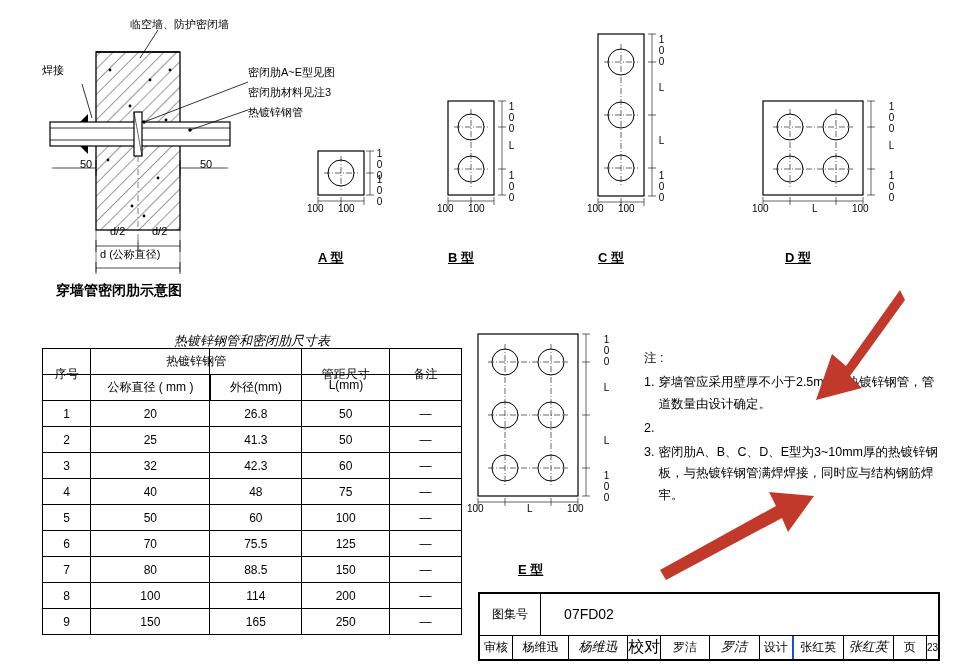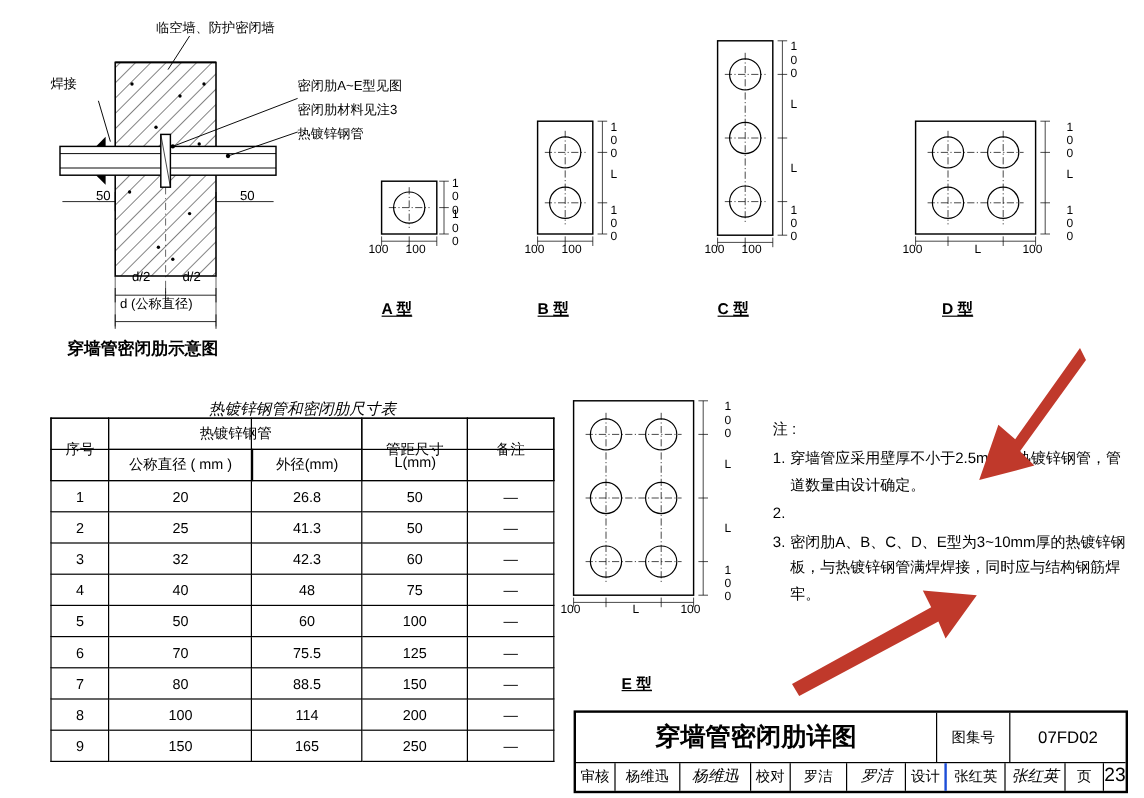--- a/index.html
+++ b/index.html
@@ -403,31 +403,30 @@
     <g fill="#c0392b">
       <path d="M300 10 L246 86 L232 74 L216 120 L262 108 L250 96 L305 20 Z"></path>
       <path d="M60 290 L176 226 L169 212 L214 216 L188 252 L182 238 L66 300 Z"></path>
     </g>
   </svg>
 </div>
 
 <div class="abs" style="left:478px;top:592px;width:466px;height:73px;">
   <div style="border:2px solid #000;width:462px;height:69px;box-sizing:border-box;display:flex;flex-direction:column;">
     <div style="display:flex;height:44px;border-bottom:1px solid #000;">
-      <div style="flex:1;display:flex;align-items:center;justify-content:center;font-size:21px;font-weight:bold;border-right:1px solid #000;">穿墙管密闭肋详图</div>
       <div style="width:60px;display:flex;align-items:center;justify-content:center;font-size:12px;border-right:1px solid #000;">图集号</div>
       <div style="width:96px;display:flex;align-items:center;justify-content:center;font-size:14px;">07FD02</div>
     </div>
     <div style="display:flex;height:25px;">
       <div style="width:34px;display:flex;align-items:center;justify-content:center;font-size:12px;border-right:1px solid #000;">审核</div>
       <div style="width:58px;display:flex;align-items:center;justify-content:center;font-size:12px;border-right:1px solid #000;">杨维迅</div>
       <div class="sign" style="width:62px;display:flex;align-items:center;justify-content:center;border-right:1px solid #000;">杨维迅</div>
-      <div style="width:34px;display:flex;align-items:center;justify-content:center;font-size:12px;border-right:1px solid #000;font-family:Liberation Mono, monospace;">校对</div>
+      <div style="width:34px;display:flex;align-items:center;justify-content:center;font-size:16px;border-right:1px solid #000;font-family:Liberation Mono, monospace;">校对</div>
       <div style="width:50px;display:flex;align-items:center;justify-content:center;font-size:12px;border-right:1px solid #000;">罗洁</div>
       <div class="sign" style="width:52px;display:flex;align-items:center;justify-content:center;border-right:1px solid #000;">罗洁</div>
       <div style="width:34px;display:flex;align-items:center;justify-content:center;font-size:12px;border-right:2px solid #1d4ed8;">设计</div>
       <div style="width:52px;display:flex;align-items:center;justify-content:center;font-size:12px;border-right:1px solid #000;">张红英</div>
       <div class="sign" style="width:52px;display:flex;align-items:center;justify-content:center;border-right:1px solid #000;">张红英</div>
       <div style="width:34px;display:flex;align-items:center;justify-content:center;font-size:12px;border-right:1px solid #000;">页</div>
-      <div style="flex:1;display:flex;align-items:center;justify-content:center;font-size:16px;">23</div>
+      <div style="flex:1;display:flex;align-items:center;justify-content:center;font-size:10px;">23</div>
     </div>
   </div>
 </div>
 
 </body></html>

